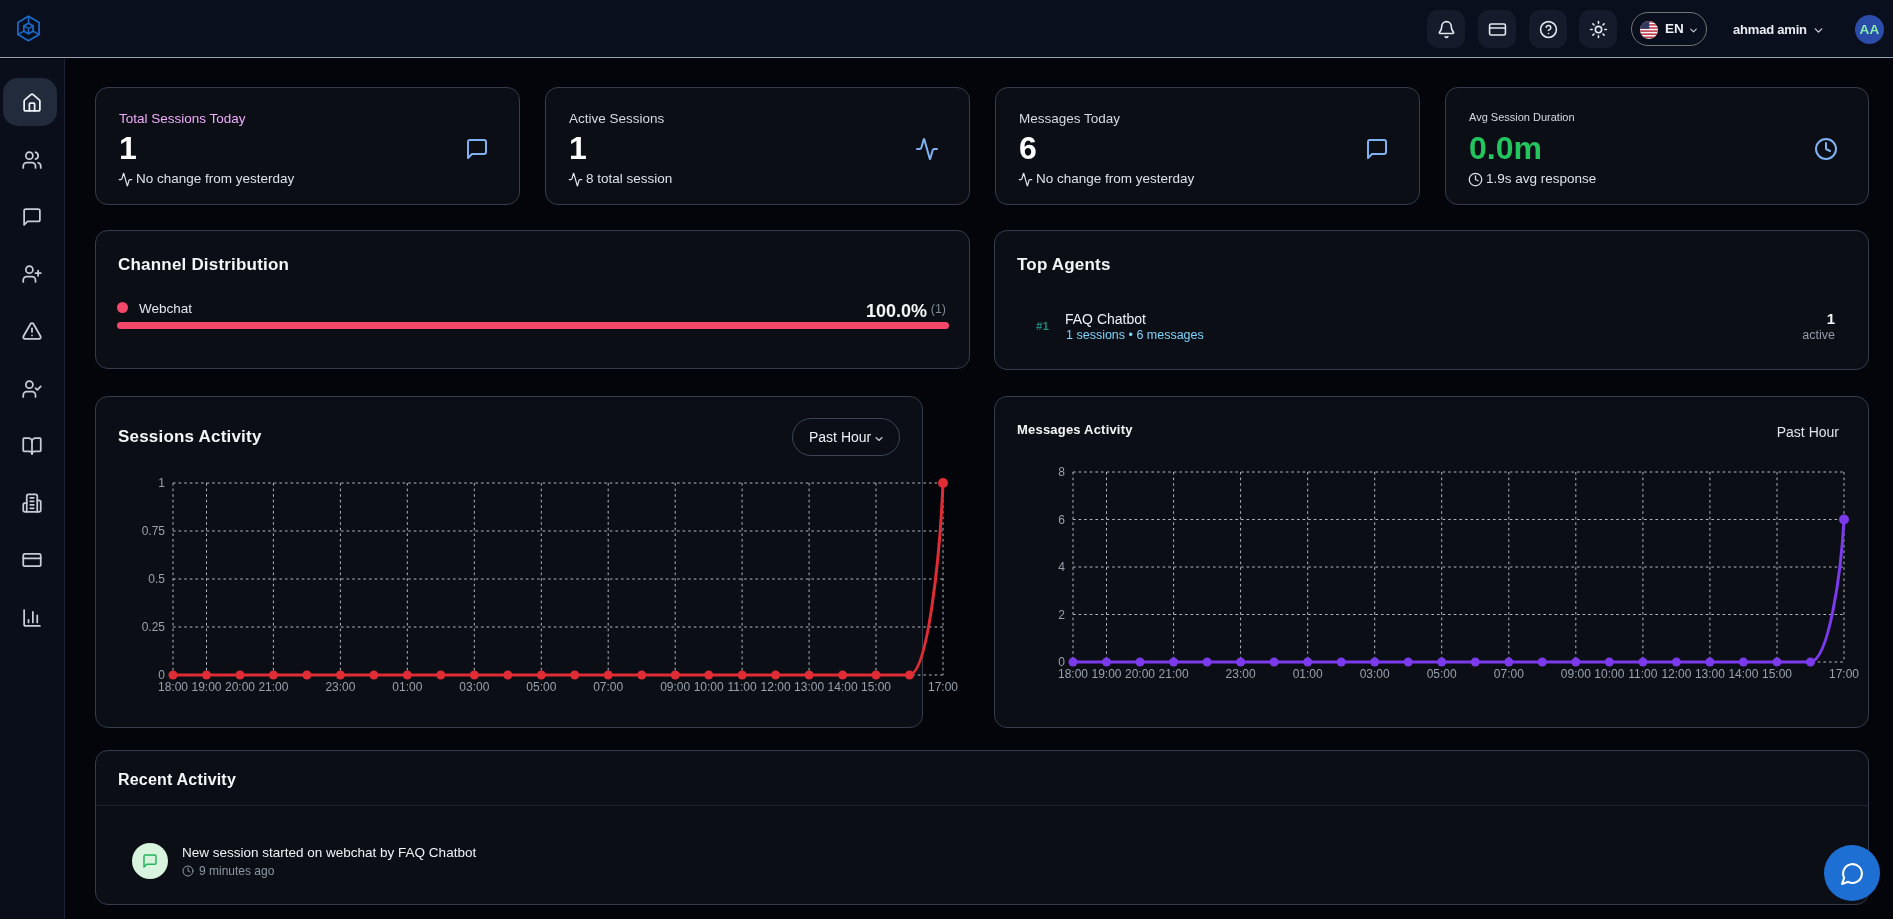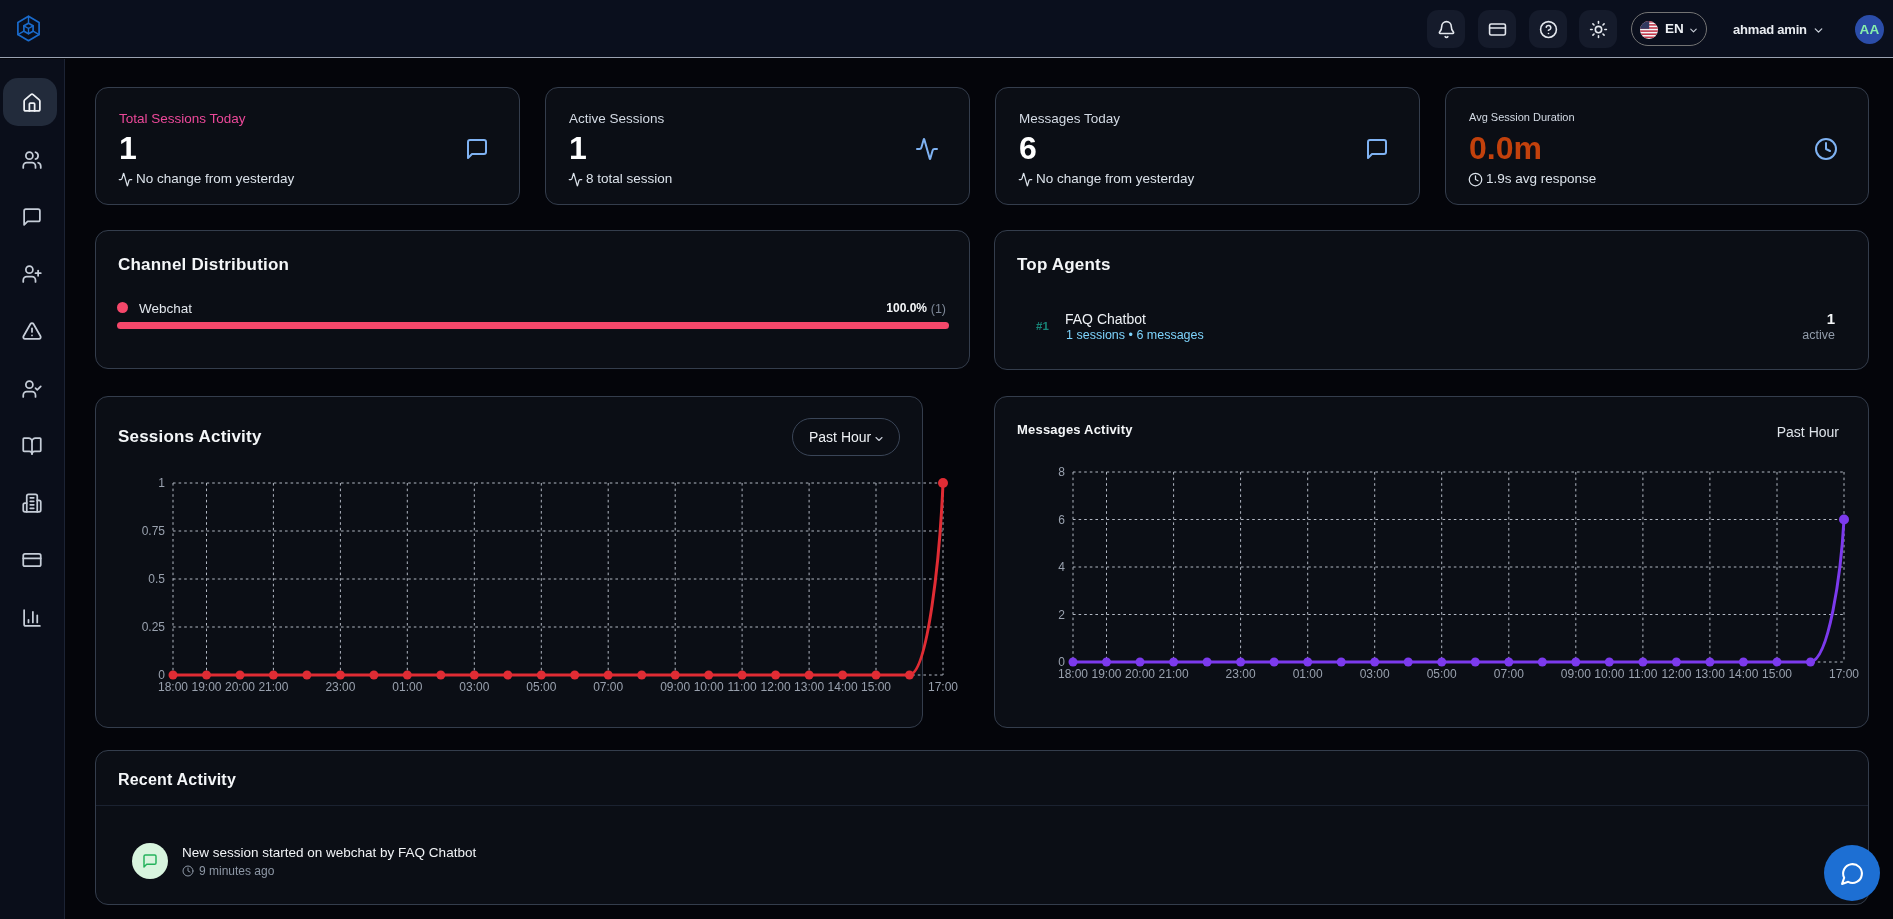--- a/index.html
+++ b/index.html
@@ -139,21 +139,21 @@
     </svg>
   <svg class="sideic" style="top:559px;" width="21" height="21" viewBox="0 0 24 24" fill="none" stroke="#c6cdd8" stroke-width="2" stroke-linecap="round" stroke-linejoin="round">
       <path d="M3 3v16a2 2 0 0 0 2 2h16"></path>
       <path d="M18 17V9"></path>
       <path d="M13 17V5"></path>
       <path d="M8 17v-3"></path>
     </svg>
 </div>
 
 <div class="card" style="left:95px; top:87px; width:425px; height:118px;">
-  <span class="abs" style="left:23px; top:23px; font-size:13.5px; color:#ec4899; font-weight:500;">Total Sessions Today</span>
+  <span class="abs" style="left:23px; top:23px; font-size:13.5px; color:#f0abfc; font-weight:500;">Total Sessions Today</span>
   <span class="abs" style="left:23px; top:42px; font-size:32px; font-weight:700; color:#ffffff;">1</span>
   <svg class="abs" style="right:30px; top:49px;" width="24" height="24" viewBox="0 0 24 24" fill="none" stroke="#7fb2f2" stroke-width="2" stroke-linecap="round" stroke-linejoin="round">
       <path d="M21 15a2 2 0 0 1-2 2H7l-4 4V5a2 2 0 0 1 2-2h14a2 2 0 0 1 2 2z"></path>
     </svg>
   <svg class="abs" style="left:22px; top:84px;" width="15" height="15" viewBox="0 0 24 24" fill="none" stroke="#dbe2ea" stroke-width="2" stroke-linecap="round" stroke-linejoin="round">
       <path d="M22 12h-2.48a2 2 0 0 0-1.93 1.46l-2.35 8.36a.25.25 0 0 1-.48 0L9.24 2.18a.25.25 0 0 0-.48 0l-2.35 8.36A2 2 0 0 1 4.49 12H2"></path>
     </svg>
   <span class="abs" style="left:40px; top:82.5px; font-size:13.5px; color:#dbe2ea;">No change from yesterday</span>
 </div>
 
@@ -176,37 +176,37 @@
       <path d="M21 15a2 2 0 0 1-2 2H7l-4 4V5a2 2 0 0 1 2-2h14a2 2 0 0 1 2 2z"></path>
     </svg>
   <svg class="abs" style="left:22px; top:84px;" width="15" height="15" viewBox="0 0 24 24" fill="none" stroke="#dbe2ea" stroke-width="2" stroke-linecap="round" stroke-linejoin="round">
       <path d="M22 12h-2.48a2 2 0 0 0-1.93 1.46l-2.35 8.36a.25.25 0 0 1-.48 0L9.24 2.18a.25.25 0 0 0-.48 0l-2.35 8.36A2 2 0 0 1 4.49 12H2"></path>
     </svg>
   <span class="abs" style="left:40px; top:82.5px; font-size:13.5px; color:#dbe2ea;">No change from yesterday</span>
 </div>
 
 <div class="card" style="left:1445px; top:87px; width:424px; height:118px;">
   <span class="abs" style="left:23px; top:23px; font-size:11px; color:#d3dae4; font-weight:500;">Avg Session Duration</span>
-  <span class="abs" style="left:23px; top:42px; font-size:32px; font-weight:700; color:#c2410c;">0.0m</span>
+  <span class="abs" style="left:23px; top:42px; font-size:32px; font-weight:700; color:#22c55e;">0.0m</span>
   <svg class="abs" style="right:30px; top:49px;" width="24" height="24" viewBox="0 0 24 24" fill="none" stroke="#7fb2f2" stroke-width="2" stroke-linecap="round" stroke-linejoin="round">
       <circle cx="12" cy="12" r="10"></circle>
       <polyline points="12 6 12 12 16 14"></polyline>
     </svg>
   <svg class="abs" style="left:22px; top:84px;" width="15" height="15" viewBox="0 0 24 24" fill="none" stroke="#dbe2ea" stroke-width="2" stroke-linecap="round" stroke-linejoin="round">
       <circle cx="12" cy="12" r="10"></circle>
       <polyline points="12 6 12 12 16 14"></polyline>
     </svg>
   <span class="abs" style="left:40px; top:82.5px; font-size:13.5px; color:#dbe2ea;">1.9s avg response</span>
 </div>
 
 <div class="card" style="left:95px; top:230px; width:875px; height:139px;">
   <span class="abs" style="left:22px; top:24px; font-size:17px; font-weight:700; color:#f4f6f8; letter-spacing:0.2px;">Channel Distribution</span>
   <div class="abs" style="left:21px; top:71px; width:11px; height:11px; border-radius:50%; background:#f5476a;"></div>
   <span class="abs" style="left:43px; top:70px; font-size:13.5px; color:#e2e7ed;">Webchat</span>
-  <span class="abs" style="right:42px; top:70px; font-size:12px; font-weight:700; color:#f4f6f8;">100.0%</span>
+  <span class="abs" style="right:42px; top:70px; font-size:18px; font-weight:700; color:#f4f6f8;">100.0%</span>
   <span class="abs" style="right:23px; top:71px; font-size:12.5px; color:#7d8796;">(1)</span>
   <div class="abs" style="left:21px; top:91px; width:832px; height:7px; border-radius:4px; background:#f5476a;"></div>
 </div>
 
 <div class="card" style="left:994px; top:230px; width:875px; height:140px;">
   <span class="abs" style="left:22px; top:24px; font-size:17px; font-weight:700; color:#f4f6f8; letter-spacing:0.2px;">Top Agents</span>
   <span class="abs" style="left:41px; top:88.5px; font-size:11.5px; font-weight:600; color:#188578;">#1</span>
   <span class="abs" style="left:70px; top:80px; font-size:14px; color:#eef1f5;">FAQ Chatbot</span>
   <span class="abs" style="left:71px; top:97px; font-size:12.5px; color:#7dd3fc;">1 sessions • 6 messages</span>
   <span class="abs" style="right:33px; top:79px; font-size:15px; font-weight:700; color:#f4f6f8;">1</span>

